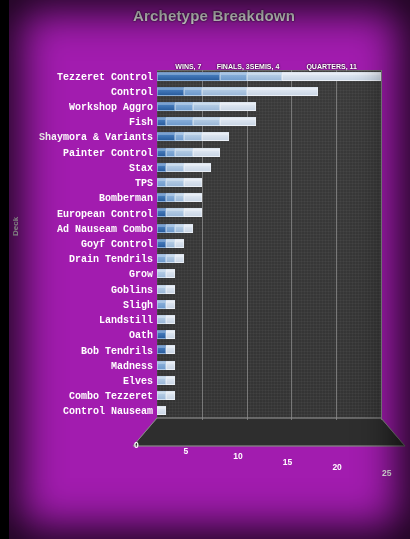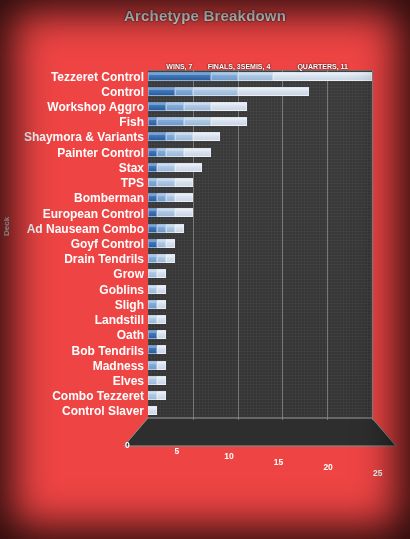--- a/index.html
+++ b/index.html
@@ -2,21 +2,21 @@
 <html><head>
 <meta charset="utf-8">
 <style>
   html,body{margin:0;padding:0;background:#000;}
   body{
     width:410px;height:539px;overflow:hidden;
     font-family:"Liberation Sans", sans-serif;
     color:#ffffff;
     position:relative;
   }
-  #chart-root{position:absolute;inset:0;background:#ef4444;}
+  #chart-root{position:absolute;inset:0;background:#a21caf;margin-left:9px;}
 
   
   .title-block{position:absolute;left:0;top:6px;width:410px;text-align:center;}
   .title-line{font-size:15px;font-weight:bold;letter-spacing:.2px;line-height:19px;
               color:#f2f2f2;text-shadow:0 0 2px #000;}
 
   
   
   #plot{position:absolute;left:0;top:0;width:410px;height:539px;}
 
@@ -31,21 +31,21 @@
 
   
   .floor{position:absolute;left:148px;top:420px;width:224px;height:0;}
   .floor svg{position:absolute;left:-24px;top:-2px;overflow:visible;}
 
   .gridline{position:absolute;top:70px;width:1px;height:350px;background:#8d8d8d;opacity:.75;}
 
   
   .ylabels{position:absolute;left:22px;top:70px;width:124px;height:350px;}
   .ylabel{position:absolute;right:2px;text-align:left;white-space:nowrap;
-          font-size:12px;font-weight:bold;color:#ffffff;line-height:9px;}
+          font-size:10px;font-weight:bold;color:#ffffff;line-height:9px;font-family:Liberation Mono, monospace;}
 
   .axis-title-y{position:absolute;left:2px;top:236px;font-size:8px;font-weight:bold;
                 color:#ffffff;transform:rotate(-90deg);transform-origin:left top;
                 white-space:nowrap;}
 
   
   .xtick{position:absolute;font-size:8.5px;font-weight:bold;color:#ffffff;}
   .axis-title-x{position:absolute;left:0;top:489px;width:410px;text-align:center;
                 font-size:7.5px;font-weight:bold;color:#ffffff;}
 
@@ -114,21 +114,21 @@
         <div class="ylabel" style="top: 185.217px; padding-left: 20px;">Drain Tendrils</div>
         <div class="ylabel" style="top: 200.435px;">Grow</div>
         <div class="ylabel" style="top: 215.652px;">Goblins</div>
         <div class="ylabel" style="top: 230.87px;">Sligh</div>
         <div class="ylabel" style="top: 246.087px;">Landstill</div>
         <div class="ylabel" style="top: 261.304px;">Oath</div>
         <div class="ylabel" style="top: 276.522px;">Bob Tendrils</div>
         <div class="ylabel" style="top: 291.739px;">Madness</div>
         <div class="ylabel" style="top: 306.957px;">Elves</div>
         <div class="ylabel" style="top: 322.174px;">Combo Tezzeret</div>
-        <div class="ylabel" style="top: 337.391px;">Control Slaver</div>
+        <div class="ylabel" style="top: 337.391px;">Control Nauseam</div>
       </div>
 
     <div class="axis-title-y">Deck</div>
 
     <div class="bars" id="bars">
         <div class="barrow" style="top: 1.5px;">
           <div class="seg s-wins" style="left: 0px; width: 62.72px;"></div>
           <div class="seglabel" style="left: 31.36px; transform: translateX(-50%);">WINS, 7</div>
           <div class="seg s-finals" style="left: 62.72px; width: 26.88px;"></div>
           <div class="seglabel" style="left: 76.16px; transform: translateX(-50%);">FINALS, 3</div>

